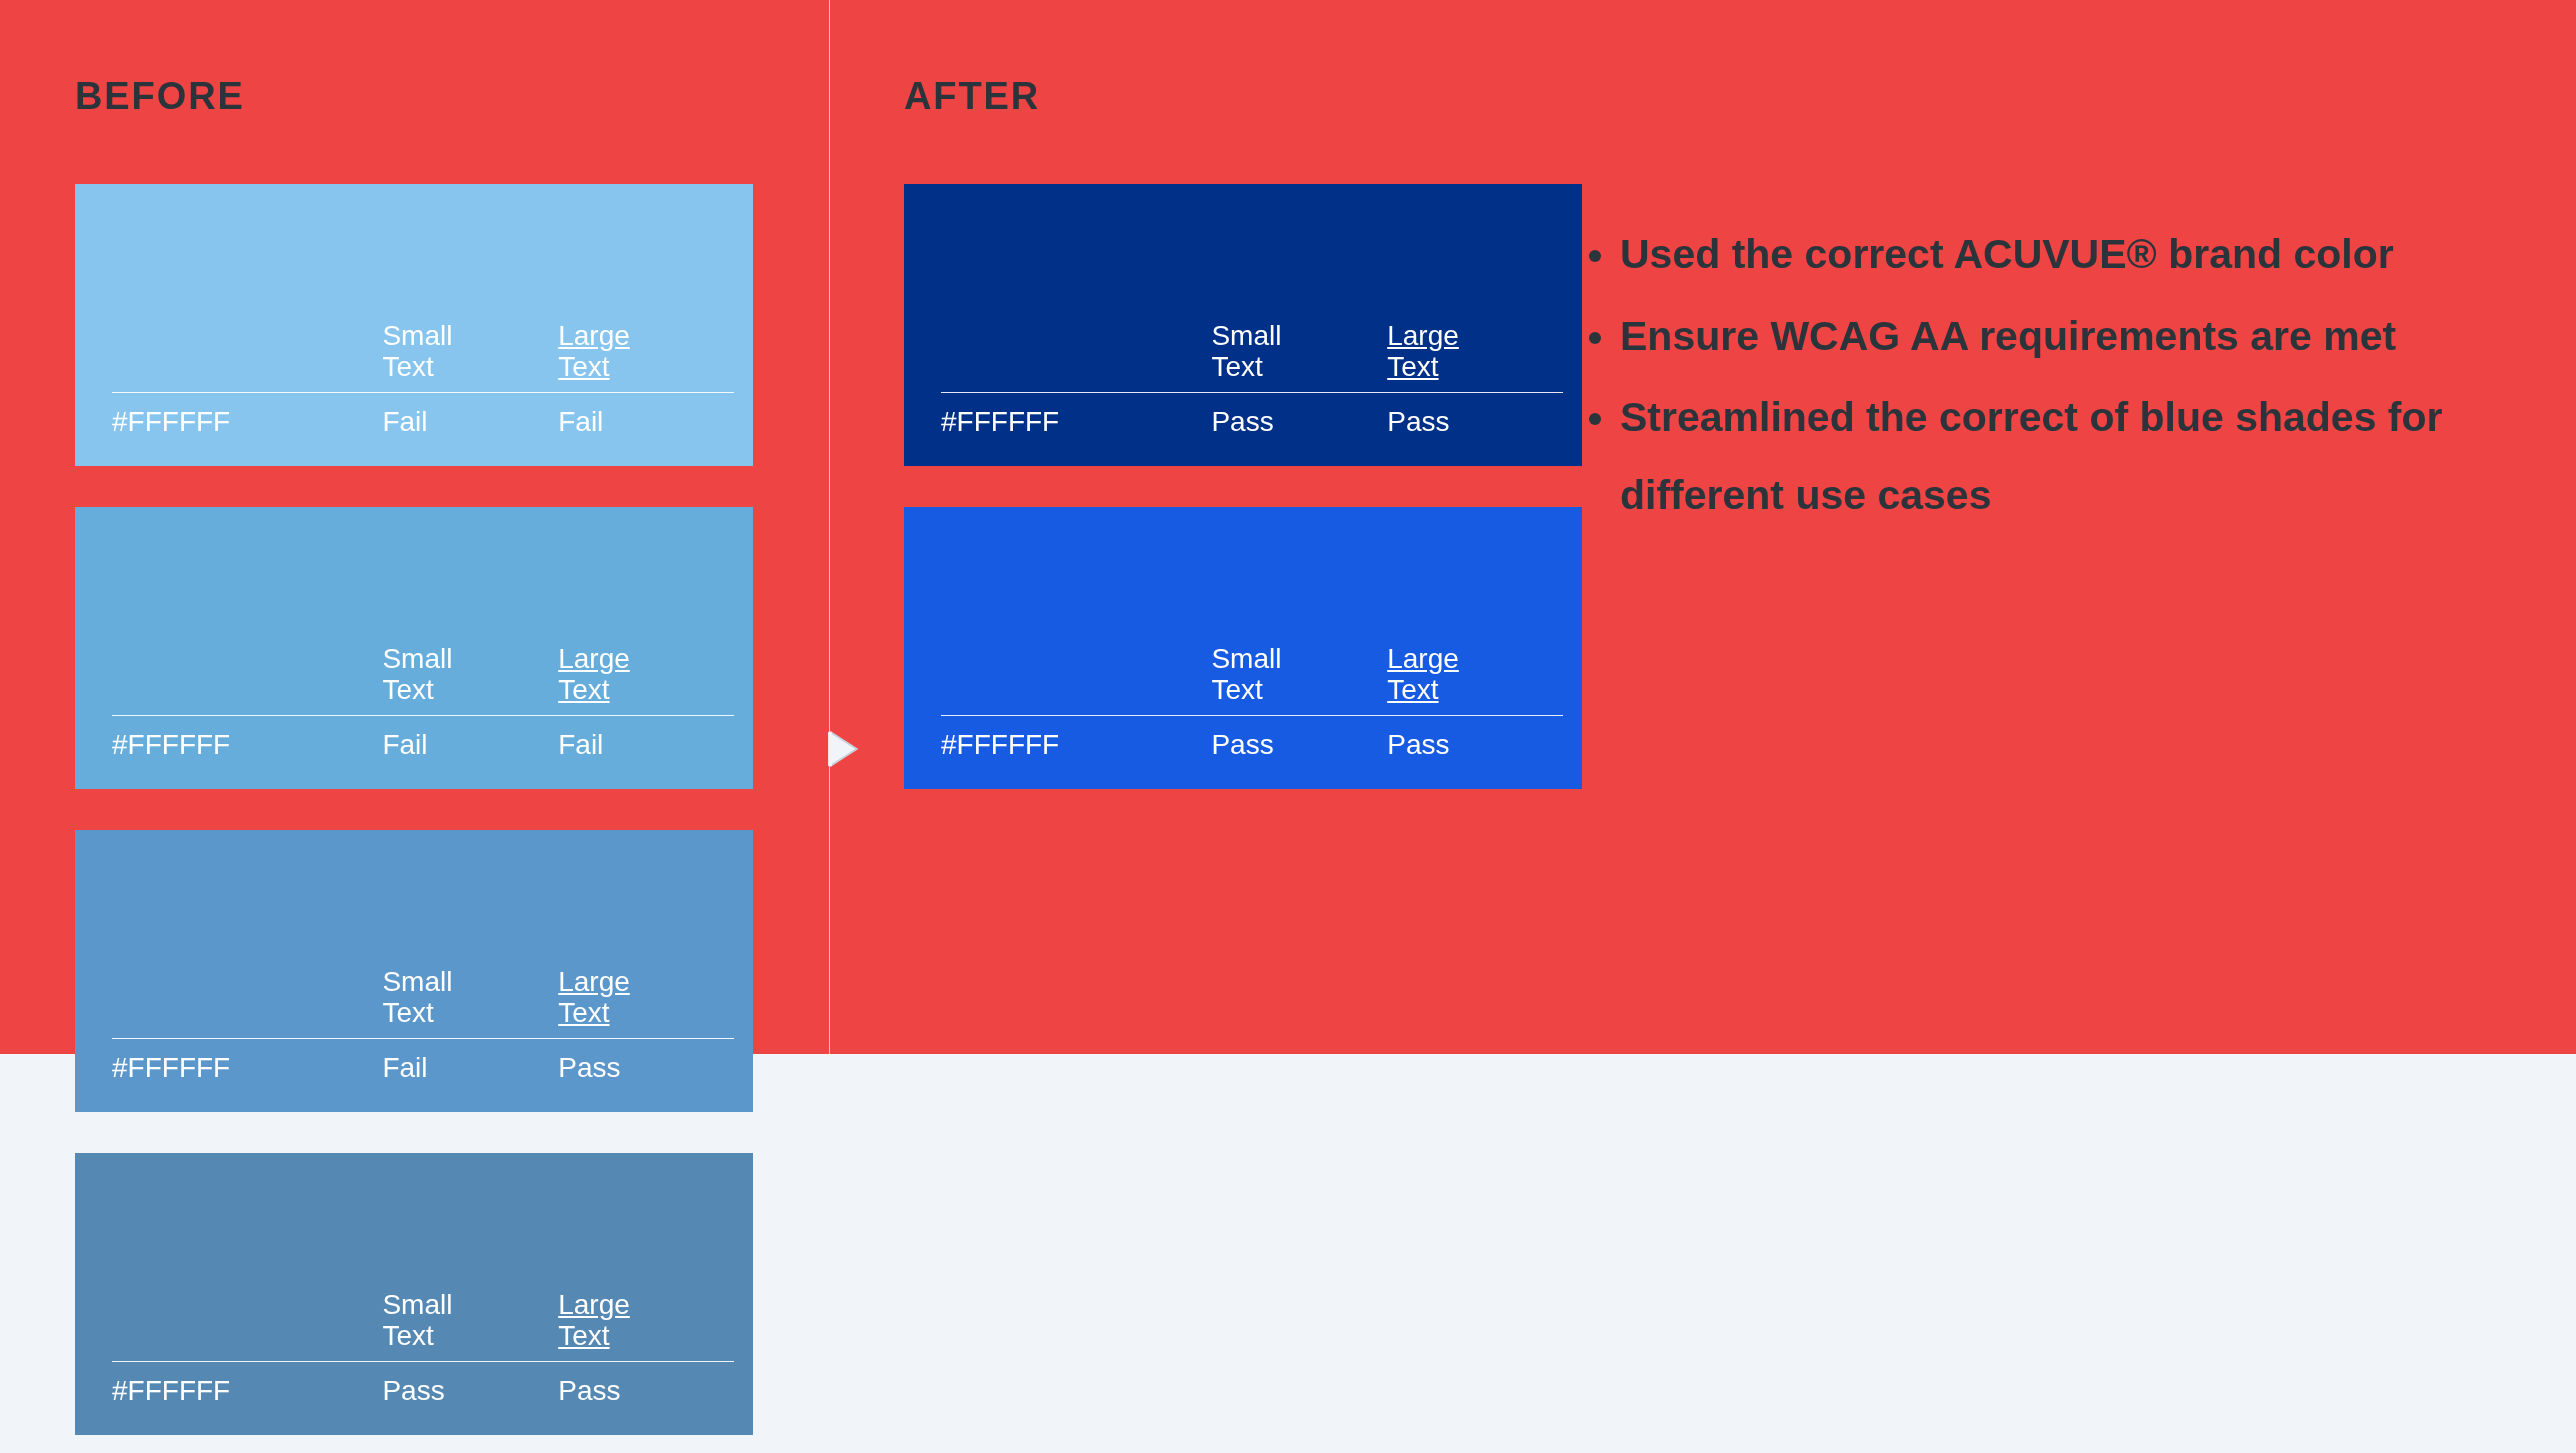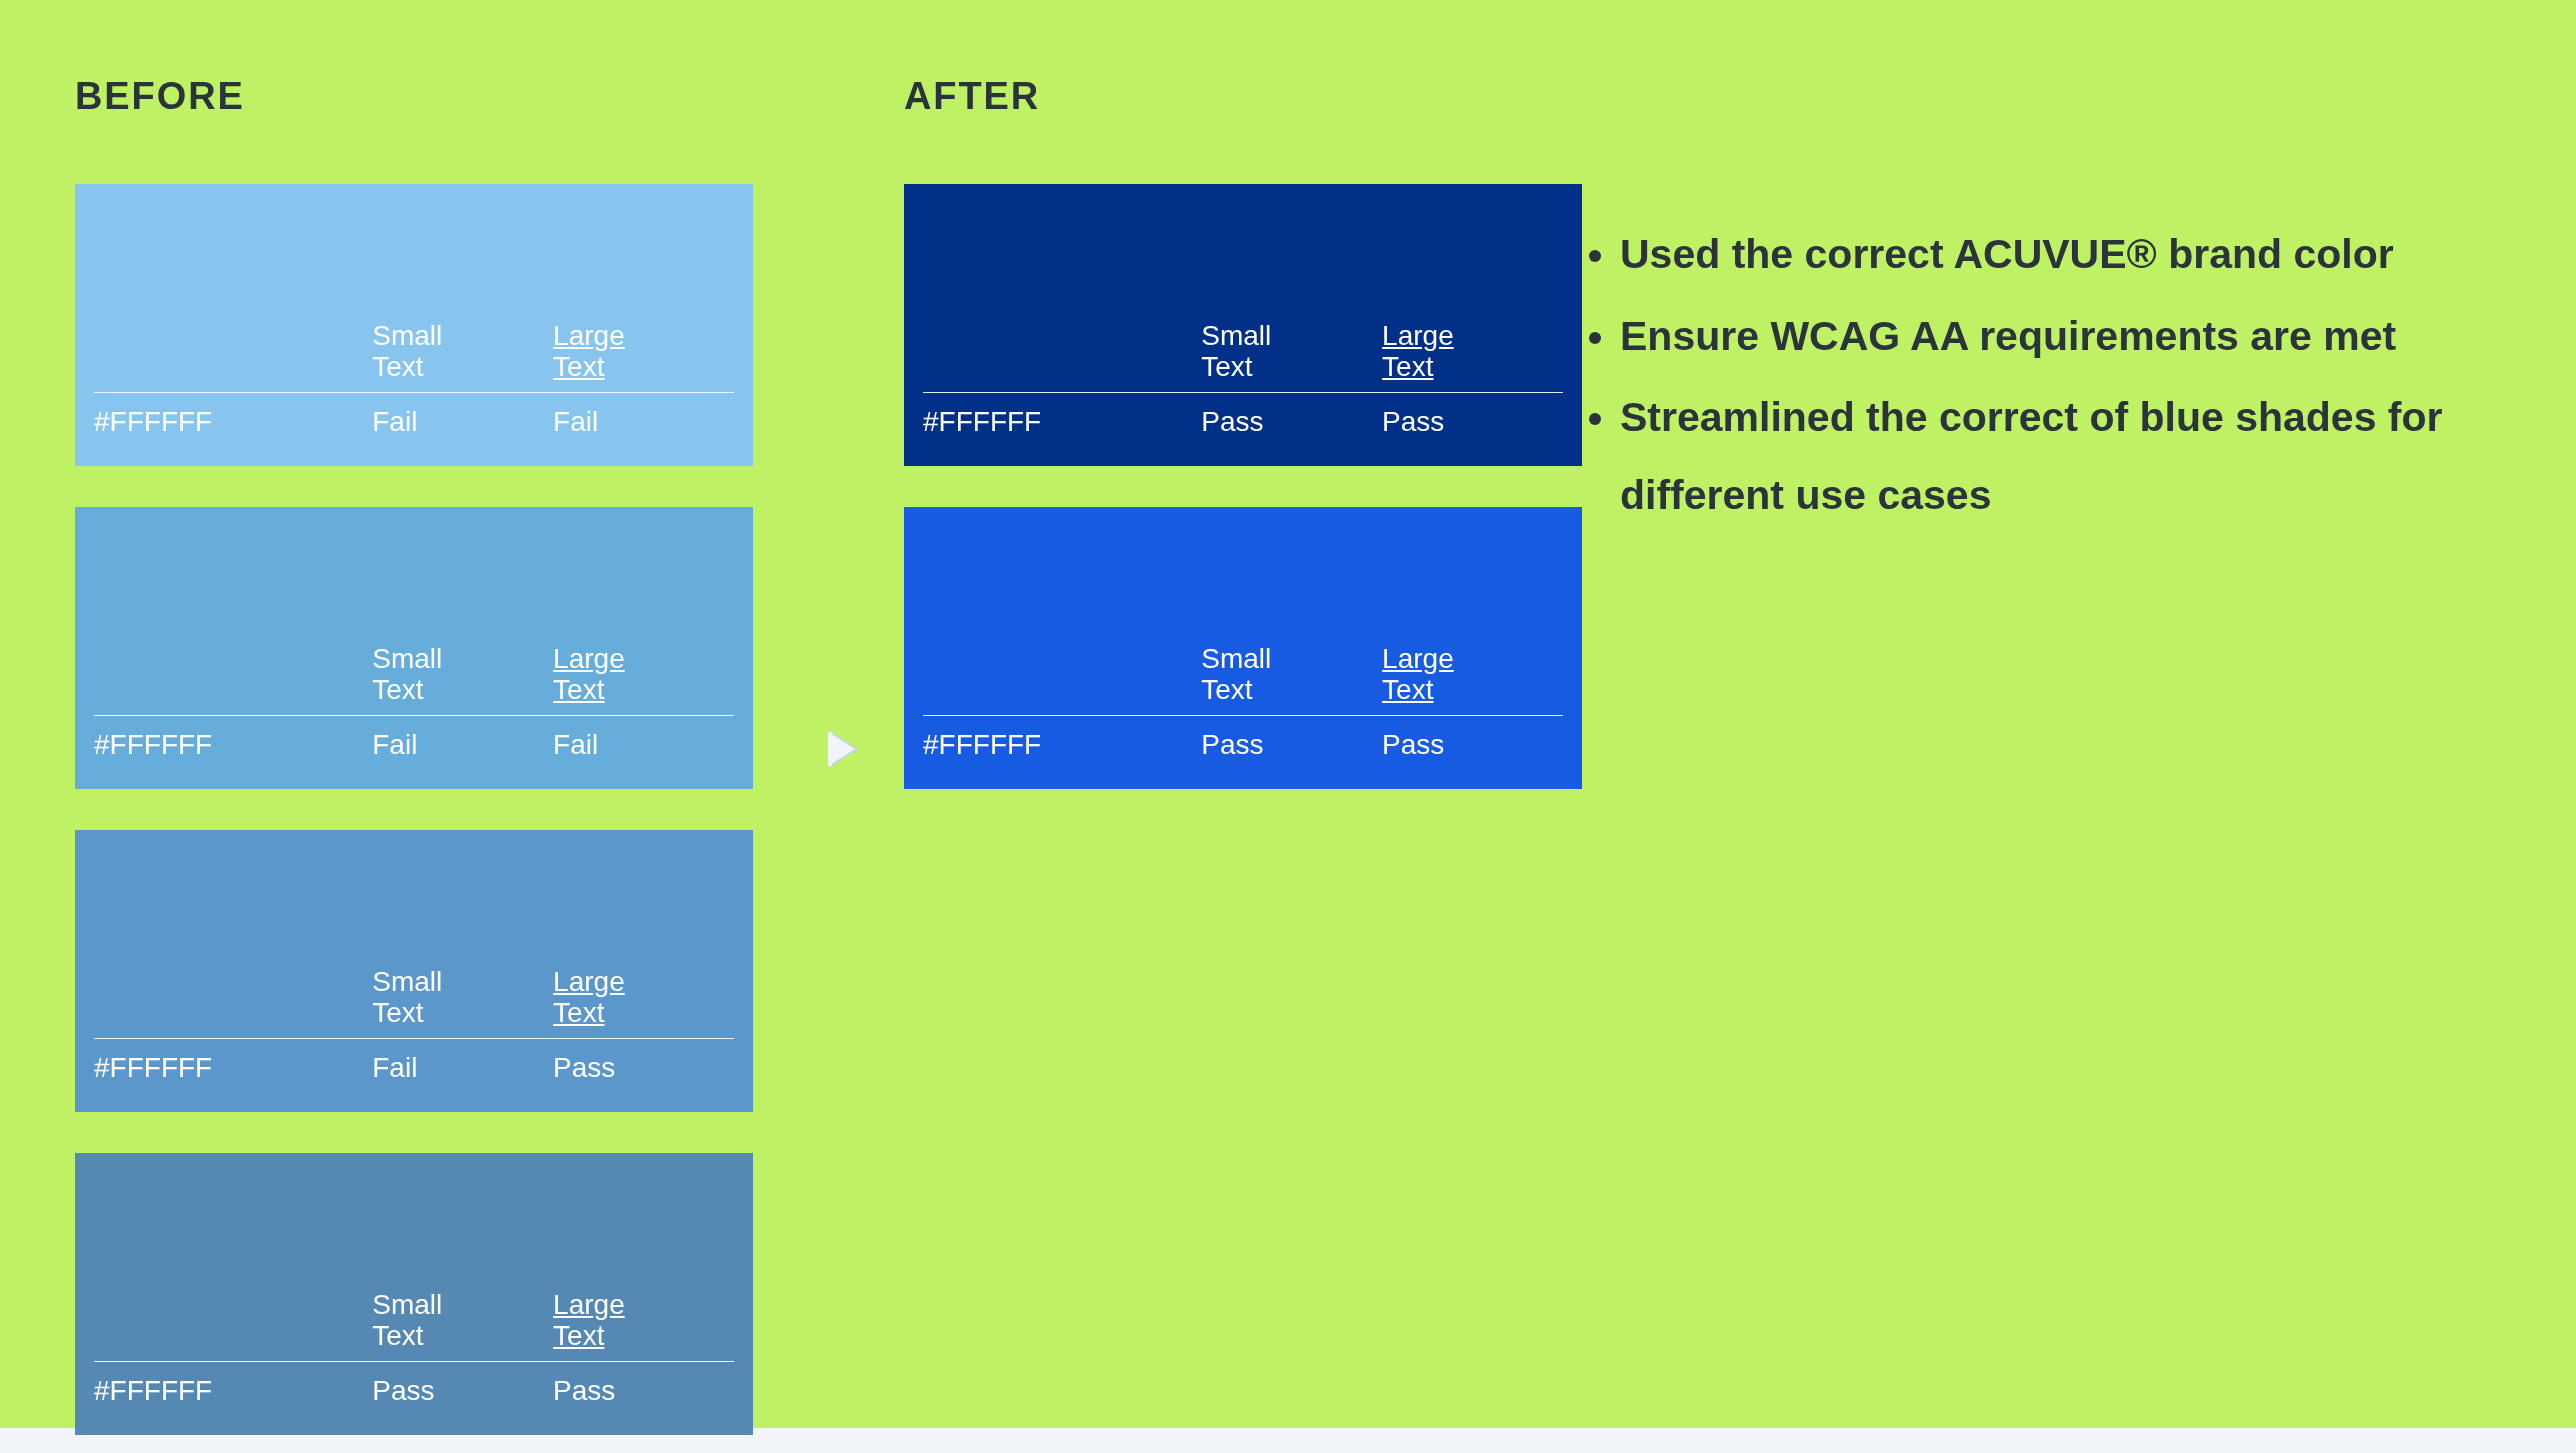--- a/index.html
+++ b/index.html
@@ -4,23 +4,23 @@
 <style>
   * { box-sizing: border-box; margin: 0; padding: 0; }
   html, body { width: 100%; height: 100%; }
   body {
     background: #f1f4f8;
     font-family: -apple-system, BlinkMacSystemFont, "Segoe UI", Arial, sans-serif;
     color: #2b333b;
   }
   .page {
     width: 2576px;
-    height: 1428px;
+    height: 1054px;
     position: relative;
-    background: #bef264;
+    background: #ef4444;
     display: flex;
   }
   .col {
     position: relative;
     padding: 75px 75px 38px 75px;
   }
   .col-before {
     width: 829px;
   }
   .col-after {
@@ -60,20 +60,21 @@
     margin-bottom: 41px;
     display: flex;
     flex-direction: column;
     justify-content: flex-end;
     padding: 0 19px 22.6px 19px;
     font-size: 28px;
   }
   .swatch table {
     border-collapse: collapse;
     color: #ffffff;
+    margin-left: 18px;
   }
   .swatch th, .swatch td {
     text-align: left;
     font-weight: 400;
     padding: 5.6px 17px 5.6px 0;
     vertical-align: bottom;
   }
   .swatch th { font-size: 28px; line-height: 1.1; }
   .swatch .hider { visibility: hidden; }
   .swatch tr.headrow th { border-bottom: 1.9px solid rgba(255,255,255,0.9); padding-bottom: 9.4px; }

